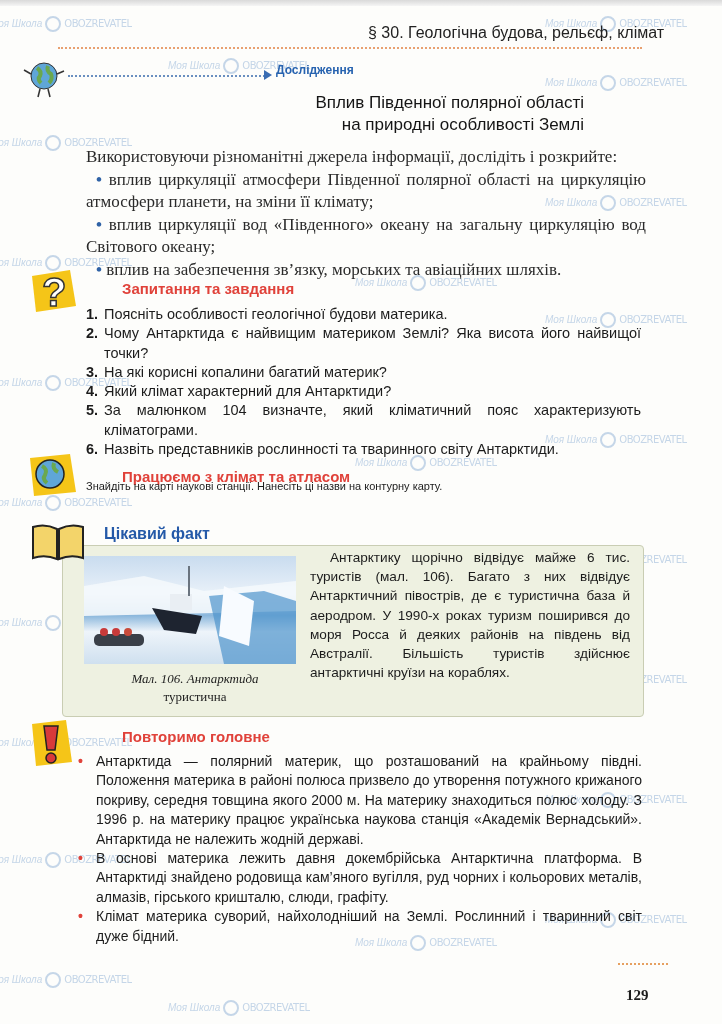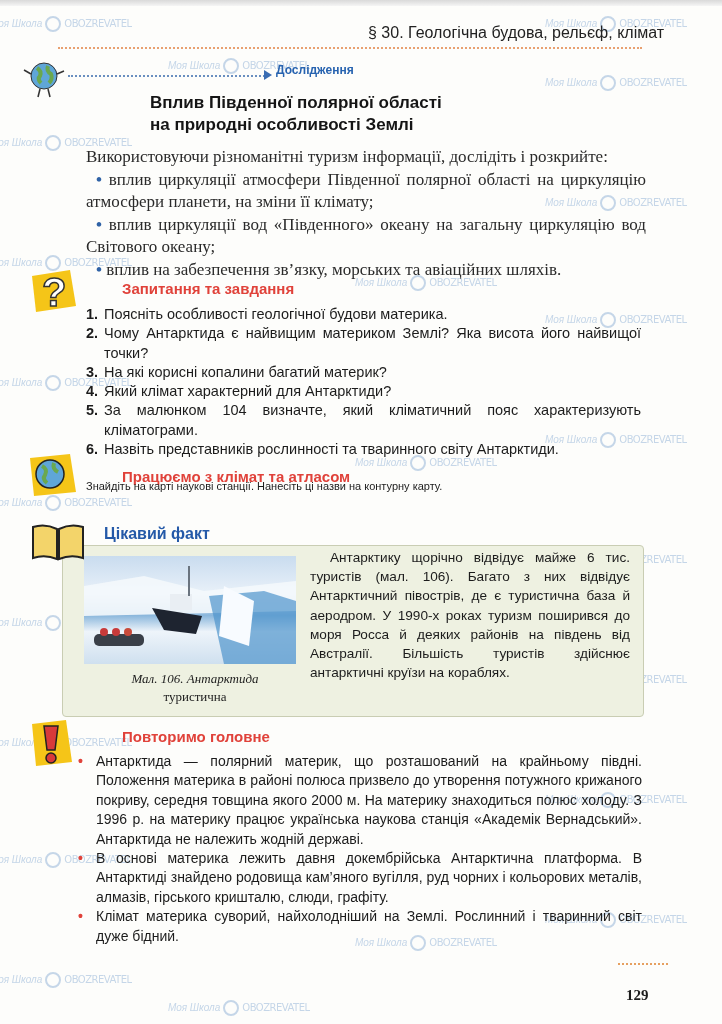--- a/index.html
+++ b/index.html
@@ -8,21 +8,21 @@
   .edge{position:absolute;left:0;top:0;width:722px;height:6px;background:linear-gradient(#d9d9d9,#f5f5f5);}
   .wm{position:absolute;font-size:10px;color:#c5d6e8;font-style:italic;white-space:nowrap;pointer-events:none;}
   .wm .c{display:inline-block;width:16px;height:16px;border-radius:50%;border:2px solid #c5d6e8;vertical-align:middle;margin:0 3px;box-sizing:border-box;}
   .wm .t{font-style:normal;font-family:"DejaVu Sans",sans-serif;font-size:10px;letter-spacing:-0.5px;}
   .header{position:absolute;left:368px;top:24px;font-size:16px;color:#222;}
   .hline{position:absolute;left:58px;top:47px;width:584px;border-top:2px dotted #e8a070;}
   .globe{position:absolute;left:22px;top:58px;width:44px;height:40px;}
   .dots-arrow{position:absolute;left:68px;top:75px;width:200px;border-top:2px dotted #6a8fc0;}
   .arrowhead{position:absolute;left:264px;top:70px;width:0;height:0;border-left:8px solid #3b6db3;border-top:5px solid transparent;border-bottom:5px solid transparent;}
   .sec-research{position:absolute;left:276px;top:63px;font-size:12px;font-weight:bold;color:#2763b0;}
-  .title{position:absolute;left:150px;top:92px;width:420px;text-align:left;font-size:17px;font-weight:bold;line-height:22px;color:#151515;}
+  .title{position:absolute;left:164px;top:92px;width:420px;text-align:right;font-size:17px;font-weight:normal;line-height:22px;color:#151515;}
   .serif{font-family:"Liberation Serif",serif;}
   .p-intro{position:absolute;left:86px;top:146px;width:560px;font-size:17px;line-height:22.5px;color:#2a2a2a;text-align:justify;}
   .bullet-blue{color:#2f62a6;font-weight:bold;}
   .icon-box{position:absolute;}
   .sec-red{position:absolute;font-size:15px;font-weight:bold;color:#e0423a;margin-left:36px;}
   .qlist{position:absolute;left:86px;top:305px;width:555px;font-size:14.5px;line-height:19.3px;color:#1c1c1c;}
   .qitem{display:flex;}
   .qnum{width:18px;font-weight:bold;flex:none;}
   .qtxt{flex:1;text-align:justify;}
   .maptext{position:absolute;left:86px;top:480px;font-size:11px;color:#1c1c1c;}
@@ -80,21 +80,21 @@
     <line x1="26" y1="31" x2="28" y2="39" stroke="#333" stroke-width="1.5"></line>
   </svg>
   <div class="dots-arrow"></div>
   <div class="arrowhead"></div>
   <div class="sec-research">Дослідження</div>
   <div class="title">
     <div>Вплив Південної полярної області</div>
     <div>на природні особливості Землі</div>
   </div>
   <div class="p-intro serif">
-    <div>Використовуючи різноманітні туризм інформації, дослідіть і розкрийте:</div>
+    <div>Використовуючи різноманітні джерела інформації, дослідіть і розкрийте:</div>
     <div style="text-indent:10px"><span class="bullet-blue">• </span><span>вплив циркуляції атмосфери Південної полярної області на циркуляцію атмосфери планети, на зміни її клімату;</span></div>
     <div style="text-indent:10px"><span class="bullet-blue">• </span><span>вплив циркуляції вод «Південного» океану на загальну циркуляцію вод Світового океану;</span></div>
     <div style="text-indent:10px"><span class="bullet-blue">• </span><span>вплив на забезпечення зв’язку, морських та авіаційних шляхів.</span></div>
   </div>
 
   <svg class="icon-box" style="left:26px;top:268px;width:52px;height:46px" viewBox="0 0 52 46">
     <polygon points="6,8 44,2 50,38 10,44" fill="#f5c518"></polygon>
     <text x="16" y="38" font-size="40" font-weight="bold" fill="#fff" stroke="#333" stroke-width="1.5" font-family="Liberation Sans, sans-serif">?</text>
   </svg>
   <div class="sec-red" style="left:86px;top:280px">Запитання та завдання</div>

